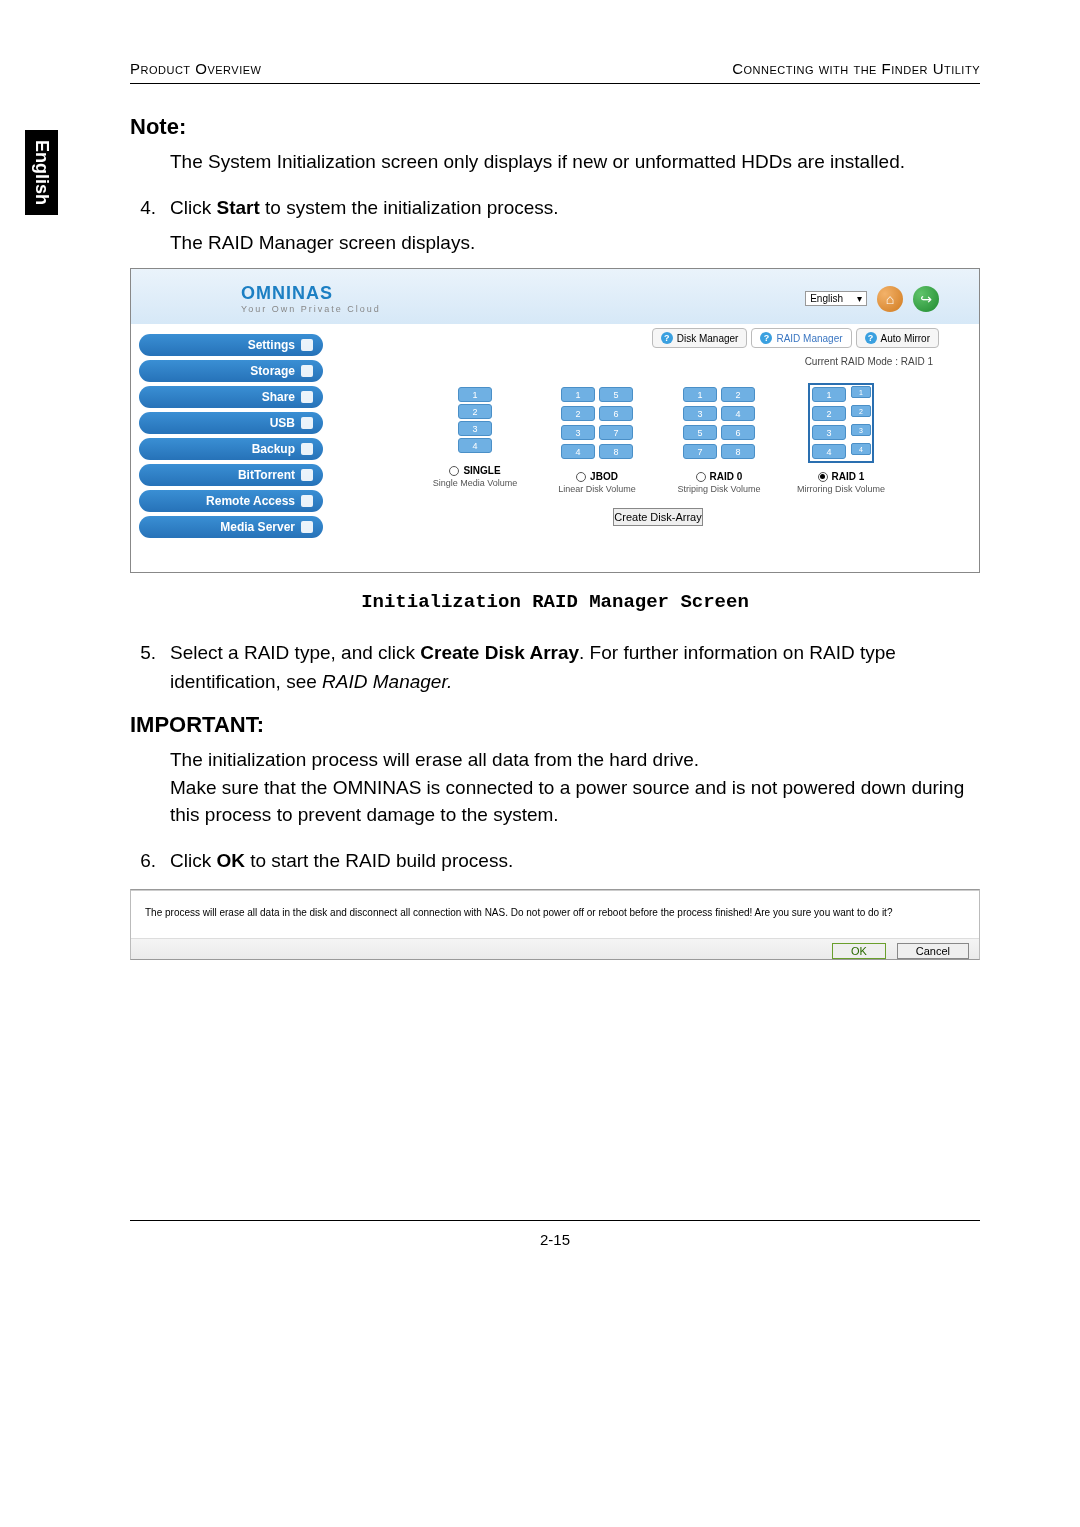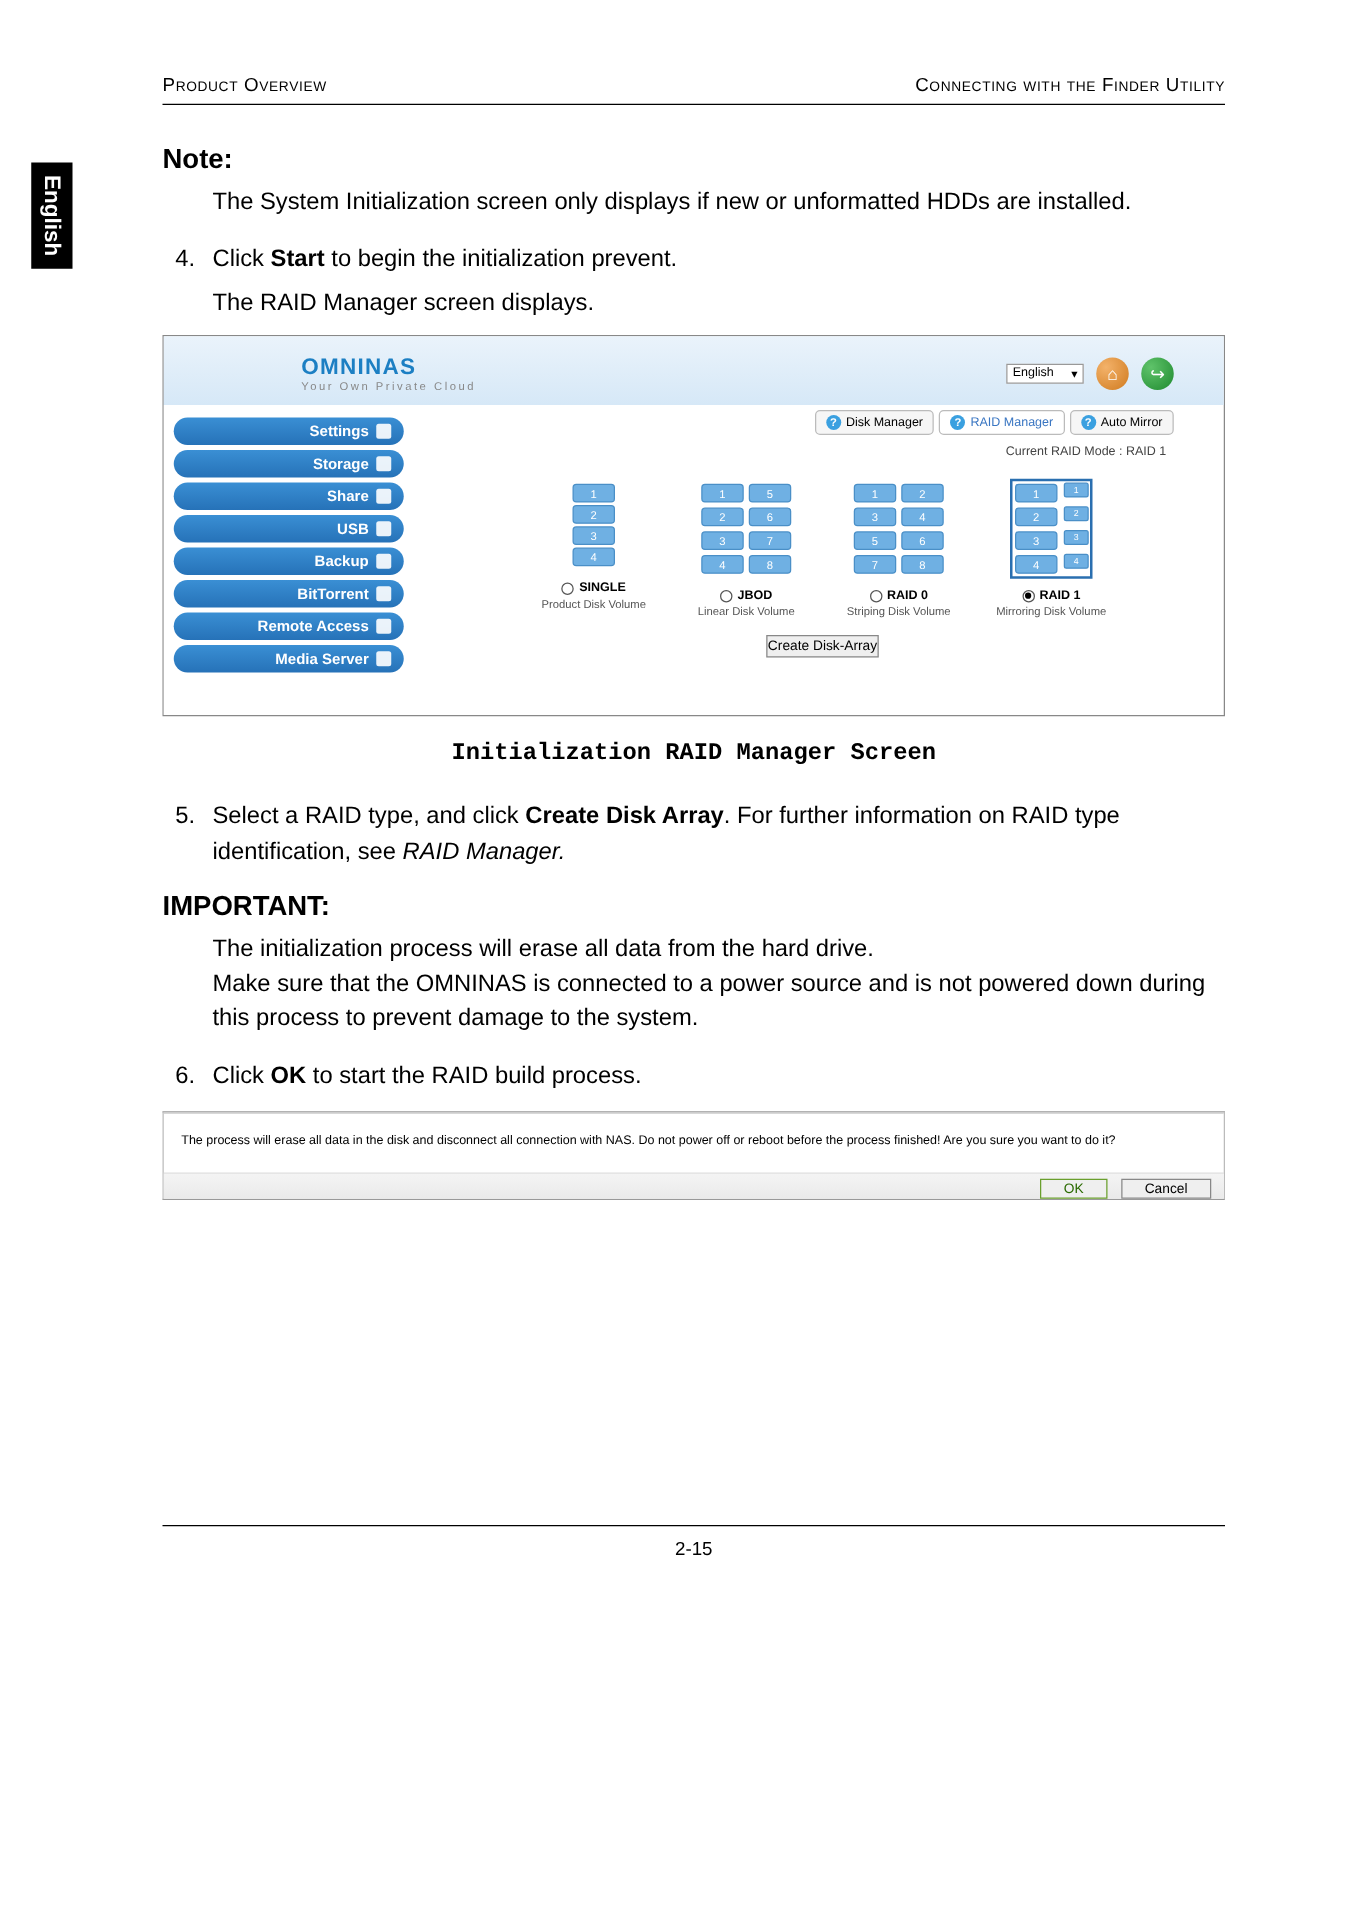--- a/index.html
+++ b/index.html
@@ -136,21 +136,21 @@
     <span>Connecting with the Finder Utility</span>
   </div>
   <hr class="hr-top">
 
   <div class="note-h">Note:</div>
   <div class="note-body">The System Initialization screen only displays if new or unformatted HDDs are installed.</div>
 
   <div class="step-row">
     <div class="step-num">4.</div>
     <div class="step-txt">
-      <span>Click </span><b>Start</b><span> to begin the initialization prevent.</span>
+      <span>Click </span><b>Start</b><span> to system the initialization process.</span>
     </div>
   </div>
   <div class="step-sub">The RAID Manager screen displays.</div>
 
   <div class="app-frame">
     <div class="app-top">
       <div>
         <div class="logo">OMNINAS</div>
         <div class="logo-sub">Your Own Private Cloud</div>
       </div>
@@ -221,21 +221,21 @@
             <div class="disk-stack">
               <div class="slot">1</div>
                 <div class="slot">2</div>
                 <div class="slot">3</div>
                 <div class="slot">4</div>
             </div>
             <div class="radio-row">
                 <span class="radio"></span>
                 <span>SINGLE</span>
               </div>
-            <div class="raid-sub">Product Disk Volume</div>
+            <div class="raid-sub">Single Media Volume</div>
           </div>
 
           <div class="raid-col">
             <div class="disk-grid">
               <div class="slot-row">
                   <div class="slot">1</div>
                   <div class="slot">5</div>
                 </div>
               <div class="slot-row">
                   <div class="slot">2</div>

